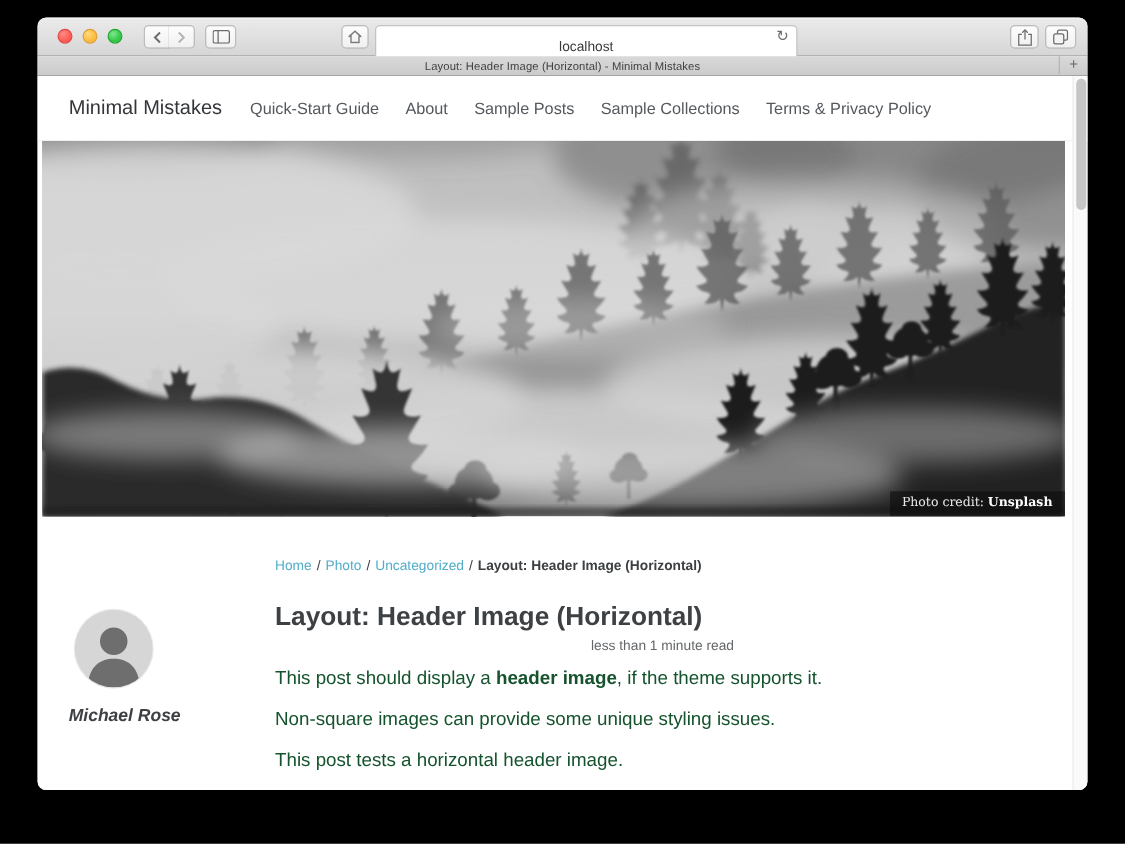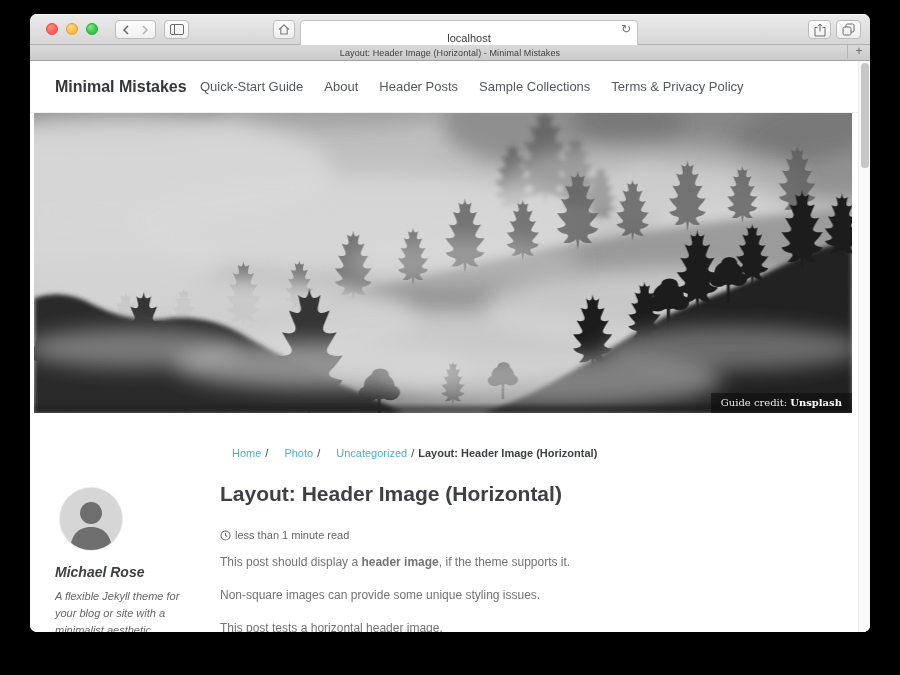--- a/index.html
+++ b/index.html
@@ -66,42 +66,42 @@
   .scrollbar{
     position:absolute;right:0;top:0;width:12px;height:100%;
     background:#fafafa;border-left:1px solid #ececec;box-sizing:border-box;z-index:50;
   }
   .thumb{position:absolute;left:2px;top:2px;width:8px;height:105px;border-radius:4px;background:#c6c6c6;}
   
   .masthead{
     height:52px;border-bottom:1px solid #f0f1f1;background:#fff;
     display:flex;align-items:center;padding-left:25px;box-sizing:border-box;
   }
-  .site-title{width:145px;font-size:16px;font-weight:bold;color:#343639;}
+  .site-title{width:145px;font-size:16px;font-weight:normal;color:#343639;}
   .site-nav{display:flex;gap:21px;}
   .site-nav span{font-size:13px;color:#55595d;cursor:pointer;}
   
   .hero{position:absolute;left:4px;top:52px;width:818px;height:300px;overflow:hidden;background:#9a9a9a;}
   .hero svg{display:block;width:100%;height:100%;}
   .credit{
     position:absolute;right:0;bottom:0;background:rgba(10,10,10,.55);
     color:#e8e8e8;font-family:"DejaVu Serif","Liberation Serif",serif;
     font-size:10px;padding:4px 10px 5px;
   }
   .credit .pfx{margin-right:3px;}
   .credit .lnk{font-weight:bold;color:#fff;}
   
   .breadcrumbs{position:absolute;left:190px;top:386px;font-size:11px;color:#3d4144;}
-  .breadcrumbs .bl{color:#52adc8;cursor:pointer;margin-left:12px;}
+  .breadcrumbs .bl{color:#52adc8;cursor:pointer;}
   .breadcrumbs .sep{margin:0 4px;color:#3d4144;}
   .breadcrumbs .cur{font-weight:bold;color:#3d4144;}
   .article{position:absolute;left:190px;top:420px;width:620px;}
   .post-title{font-size:21px;font-weight:bold;color:#3d4144;line-height:26px;margin:0;}
-  .post-meta{margin-top:20px;font-size:11px;color:#646769;display:flex;align-items:flex-end;gap:4px;height:14px;}
-  .post-body p{font-size:12px;color:#737373;line-height:17px;margin:13px 0 16px;}
+  .post-meta{margin-top:0;font-size:11px;color:#646769;display:flex;align-items:center;gap:4px;height:14px;flex-direction:column;}
+  .post-body p{font-size:15px;color:#14532d;line-height:17px;margin:13px 0 16px;}
   .post-body b{font-weight:bold;}
   
   .authorbox{position:absolute;left:25px;top:427px;width:140px;font-style:italic;}
   .avatar{
     margin-left:5px;width:62px;height:62px;border-radius:50%;
     background:#d6d6d6;overflow:hidden;box-shadow:0 0 0 1px #e9e9e9;
   }
   .author-name{margin-top:14px;font-size:14px;font-weight:bold;color:#3d4144;}
   .author-bio{margin-top:8px;font-size:11px;line-height:1.55;color:#646769;width:128px;}
   
@@ -166,21 +166,21 @@
 
     <div class="scrollbar">
       <div class="thumb"></div>
     </div>
 
     <div class="masthead">
       <div class="site-title">Minimal Mistakes</div>
       <div class="site-nav">
         <span>Quick-Start Guide</span>
         <span>About</span>
-        <span>Header Posts</span>
+        <span>Sample Posts</span>
         <span>Sample Collections</span>
         <span>Terms &amp; Privacy Policy</span>
       </div>
     </div>
 
     <div class="hero">
       <svg viewBox="0 0 820 300" preserveAspectRatio="none">
         <defs>
           <linearGradient id="sky" x1="0" y1="0" x2="0" y2="1">
             <stop offset="0" stop-color="#bdbdbd"></stop>
@@ -290,38 +290,37 @@
         <g fill="#dcdcdc" filter="url(#b10)">
           <ellipse cx="290" cy="252" rx="150" ry="24" opacity=".55"></ellipse>
           <ellipse cx="520" cy="268" rx="170" ry="26" opacity=".5"></ellipse>
           <ellipse cx="700" cy="235" rx="130" ry="22" opacity=".4"></ellipse>
           <ellipse cx="100" cy="235" rx="110" ry="20" opacity=".45"></ellipse>
           <ellipse cx="430" cy="150" rx="120" ry="25" opacity=".35"></ellipse>
         </g>
         <rect y="293" width="820" height="7" fill="#1b1b1b" opacity=".55" filter="url(#b2)"></rect>
       </svg>
       <div class="credit">
-        <span class="pfx">Guide credit:</span><span class="lnk">Unsplash</span>
+        <span class="pfx">Photo credit:</span><span class="lnk">Unsplash</span>
       </div>
     </div>
 
     <div class="breadcrumbs">
       <span class="bl">Home</span><span class="sep">/</span><span class="bl">Photo</span><span class="sep">/</span><span class="bl">Uncategorized</span><span class="sep">/</span><span class="cur">Layout: Header Image (Horizontal)</span>
     </div>
 
     <div class="authorbox">
       <div class="avatar">
         <svg width="62" height="62" viewBox="0 0 62 62">
           <circle cx="31" cy="31" r="31" fill="#d6d6d6"></circle>
           <circle cx="31" cy="25" r="11" fill="#6e6e6e"></circle>
           <path d="M10,62 C11,45 20,39 31,39 C42,39 51,45 52,62 Z" fill="#6e6e6e"></path>
         </svg>
       </div>
       <div class="author-name">Michael Rose</div>
-      <div class="author-bio">A flexible Jekyll theme for your blog or site with a minimalist aesthetic.</div>
     </div>
 
     <div class="article">
       <h1 class="post-title">Layout: Header Image (Horizontal)</h1>
       <div class="post-meta">
         <svg class="icn" width="11" height="11" viewBox="0 0 12 12">
             <circle cx="6" cy="6" r="5" fill="none" stroke="#646769" stroke-width="1.1"></circle>
             <path d="M6,3.2 L6,6 L8,7.3" fill="none" stroke="#646769" stroke-width="1.1"></path>
           </svg>
         <span>less than 1 minute read</span>

